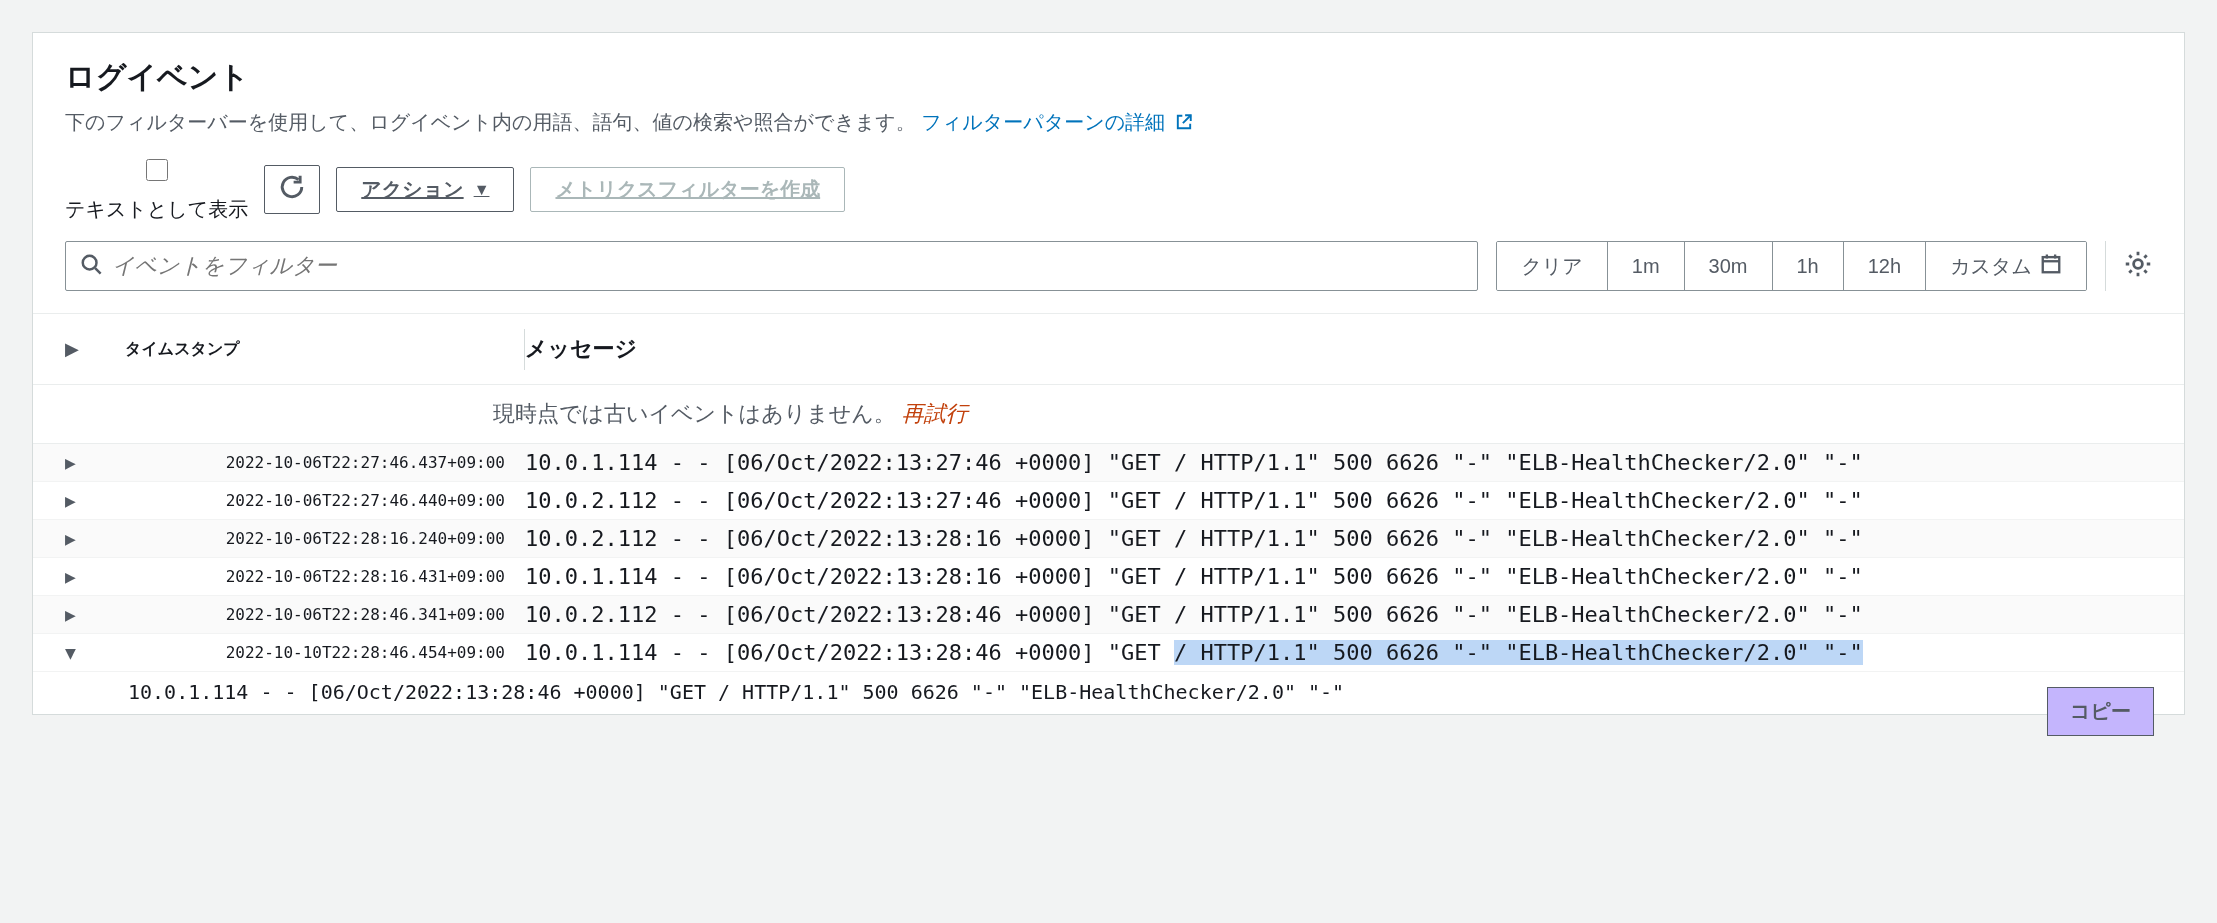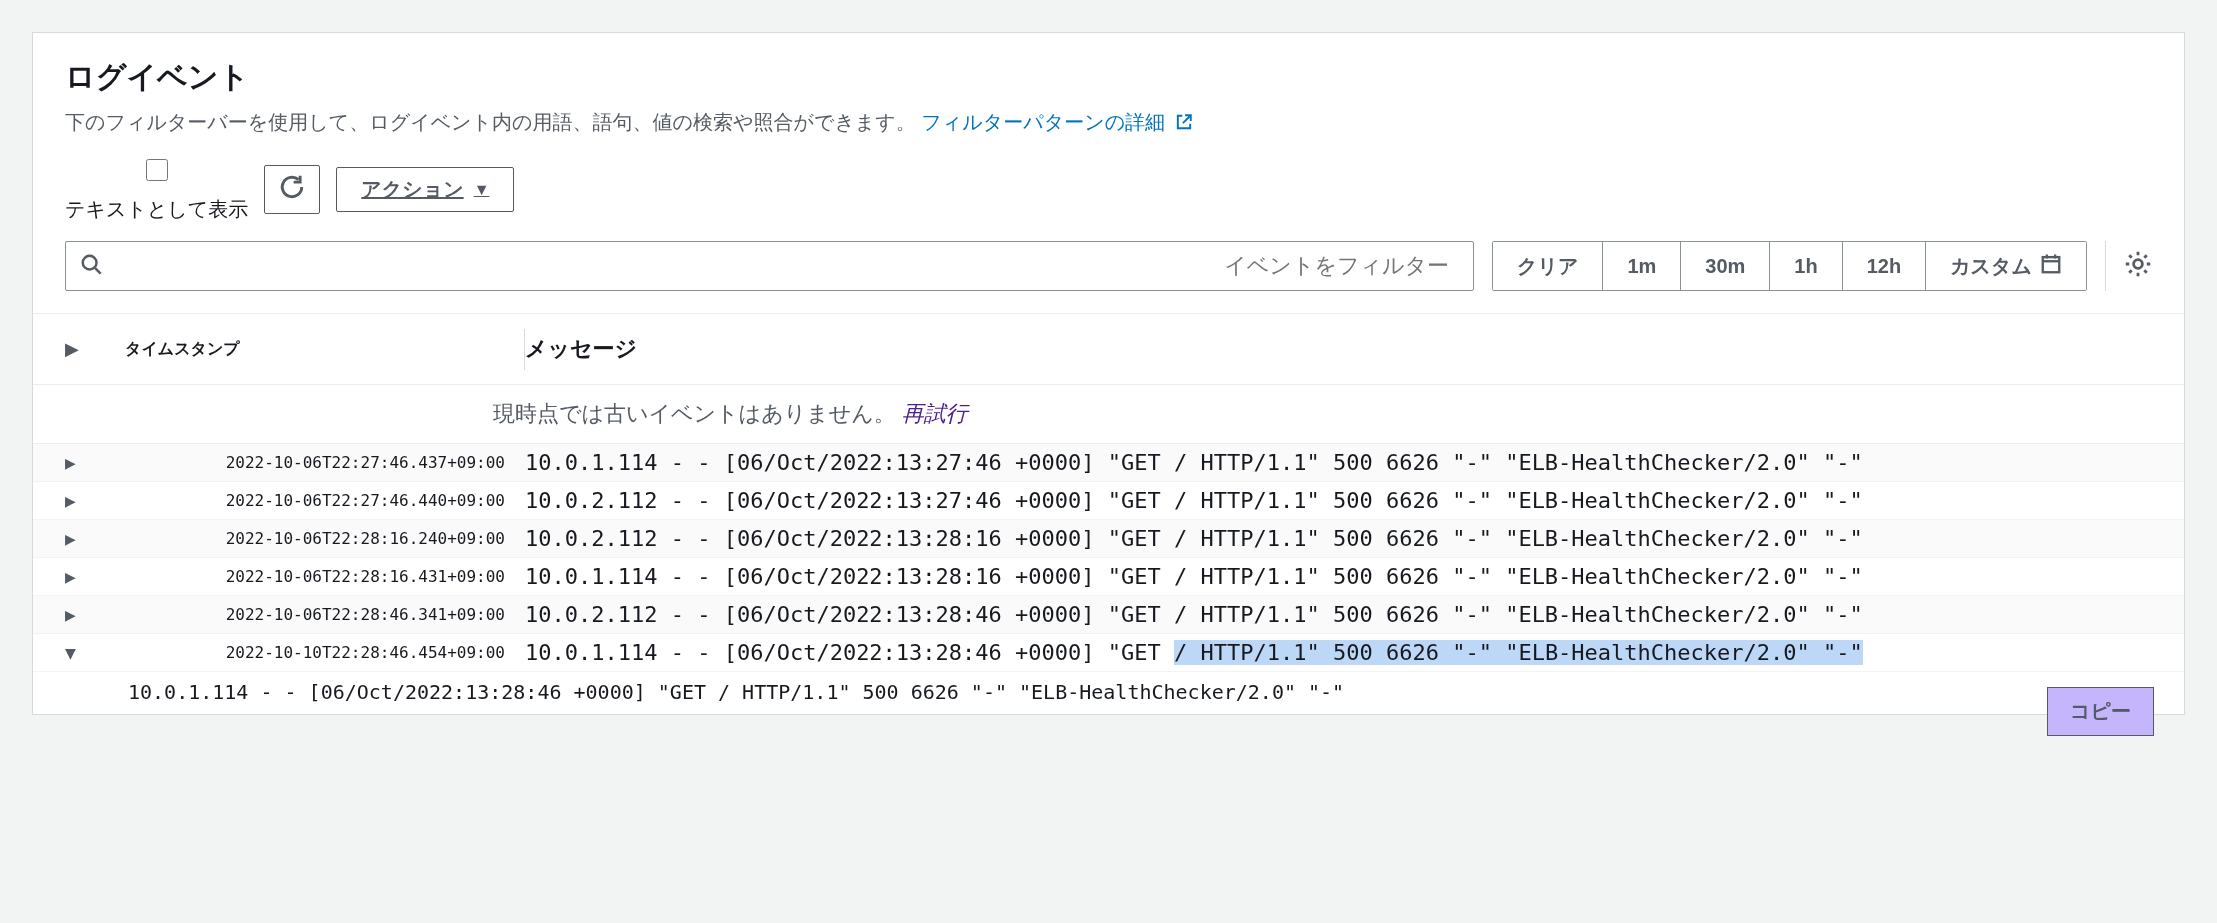--- a/index.html
+++ b/index.html
@@ -91,40 +91,40 @@
     background: #fff;
     padding: 0 14px;
     height: 50px;
   }
   .filter-input-wrap svg { flex: 0 0 auto; }
   .filter-input {
     flex: 1;
     border: none;
     outline: none;
     font-size: 22px;
+    font-style: italic;
     color: #a21caf;
     padding: 0 10px;
     height: 100%;
-    text-align: right;
   }
   .btn-group {
     display: flex;
     border: 1.5px solid #879196;
     border-radius: 2px;
     overflow: hidden;
     height: 50px;
   }
   .btn-group .seg {
     border: none;
     border-left: 1px solid #879196;
     background: #fff;
     color: #545b64;
     padding: 0 24px;
     font-size: 20px;
-    font-weight: 700;
+    font-weight: 400;
     cursor: pointer;
     display: flex;
     align-items: center;
     gap: 8px;
   }
   .btn-group .seg:first-child { border-left: none; }
   .gear-wrap {
     display: flex;
     align-items: center;
     padding-left: 18px;
@@ -176,21 +176,21 @@
     padding: 14px 0;
     border-bottom: 1px solid #eaeded;
     background: #fff;
   }
   .info-row .col-expand, .info-row .col-time { visibility: hidden; }
   .info-row .col-msg {
     font-weight: 400;
     color: #545b64;
   }
   .info-row .retry {
-    color: #4c1d95;
+    color: #c2410c;
     font-style: italic;
     cursor: pointer;
   }
   .row {
     display:flex;
     align-items:center;
     padding: 6px 32px;
     border-bottom: 1px solid #f2f3f3;
     font-family: ui-monospace, Menlo, "DejaVu Sans Mono", monospace;
     font-size: 20px;
@@ -259,20 +259,21 @@
         <svg width="26" height="26" viewBox="0 0 16 16" fill="none" stroke="#545b64" stroke-width="1.8">
           <path d="M14 8a6 6 0 1 1-2-4.5"></path>
             <path d="M13 1v4h-4"></path>
         </svg>
       </span>
     </button>
     <button class="btn">
       <span>アクション</span>
       <span class="caret-down">▼</span>
     </button>
+    <button class="btn disabled">メトリクスフィルターを作成</button>
   </div>
 
   <div class="filter-row">
     <div class="filter-input-wrap">
       <span>
         <svg width="22" height="22" viewBox="0 0 16 16" fill="none" stroke="#545b64" stroke-width="1.8">
           <circle cx="7" cy="7" r="5"></circle>
             <path d="M11 11l4 4"></path>
         </svg>
       </span>

